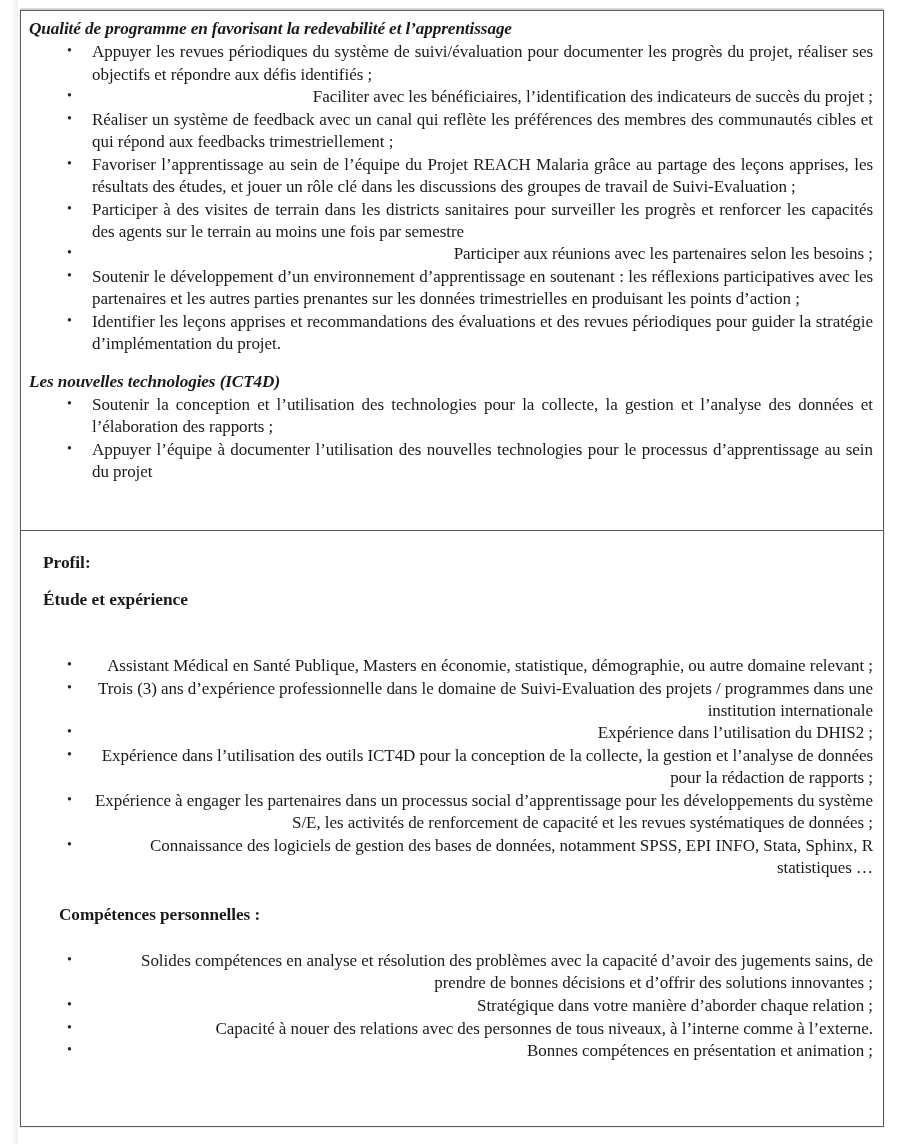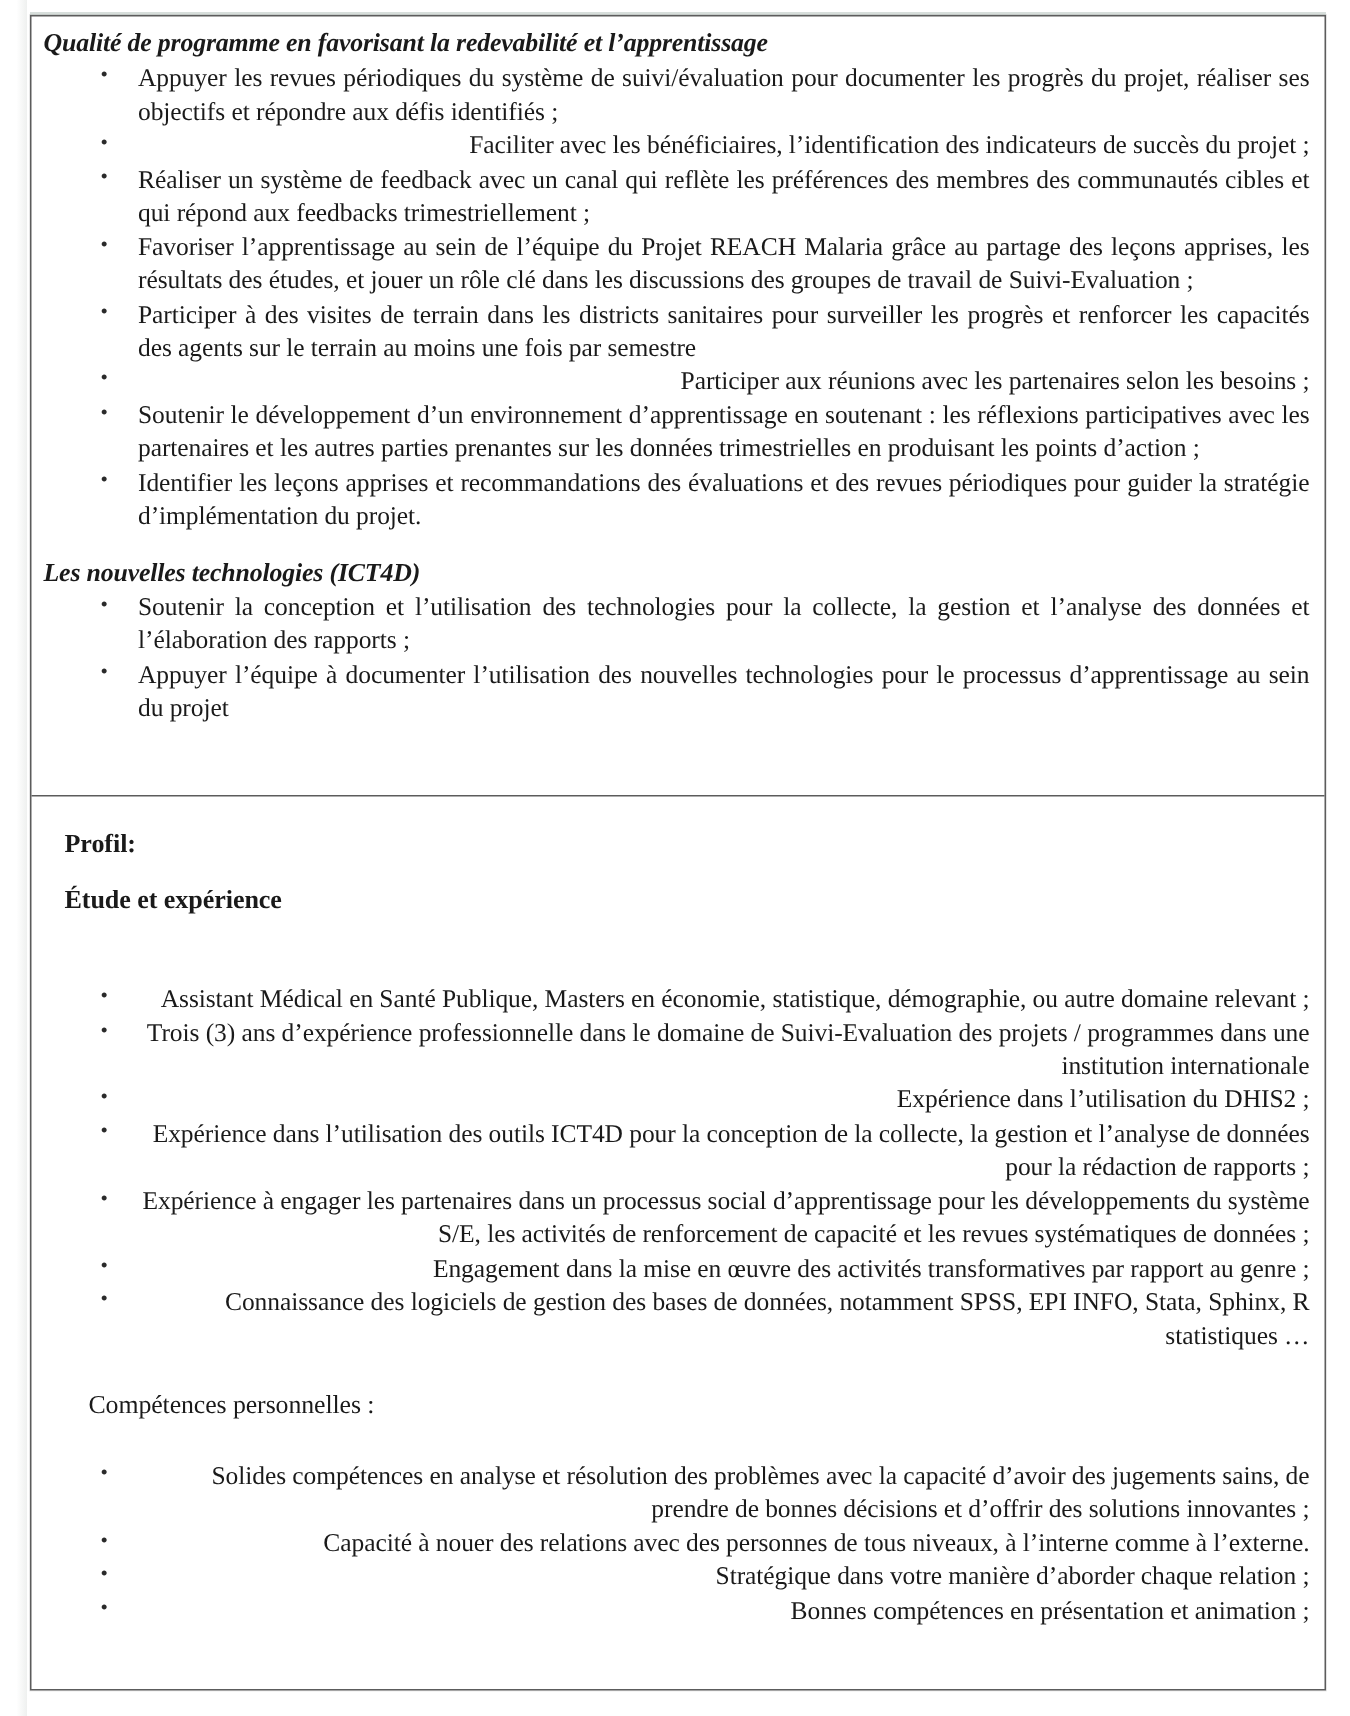--- a/index.html
+++ b/index.html
@@ -67,21 +67,21 @@
 
   .section-heading-bold {
     font-weight: bold;
     font-size: 17.4px;
     line-height: 1.32;
     margin: 14px;
     letter-spacing: -0.05px;
   }
 
   .sub-heading-bold {
-    font-weight: normal;
+    font-weight: bold;
     font-size: 17.2px;
     line-height: 1.30;
     margin: 0;
     letter-spacing: -0.05px;
   }
 
   ul.bullets {
     list-style: none;
     margin: 0;
     padding: 0;
@@ -175,32 +175,31 @@
       <div class="section-heading-bold">Étude et expérience</div>
 
       <div class="gap-xl"></div>
 
       <ul class="bullets">
         <li>Assistant Médical en Santé Publique, Masters en économie, statistique, démographie, ou autre domaine relevant ;</li>
         <li>Trois (3) ans d’expérience professionnelle dans le domaine de Suivi-Evaluation des projets / programmes dans une institution internationale</li>
         <li>Expérience dans l’utilisation du DHIS2 ;</li>
         <li>Expérience dans l’utilisation des outils ICT4D pour la conception de la collecte, la gestion et l’analyse de données pour la rédaction de rapports ;</li>
         <li>Expérience à engager les partenaires dans un processus social d’apprentissage pour les développements du système S/E, les activités de renforcement de capacité et les revues systématiques de données ;</li>
-        <li>Engagement dans la mise en œuvre des activités transformatives par rapport au genre ;</li>
         <li>Connaissance des logiciels de gestion des bases de données, notamment SPSS, EPI INFO, Stata, Sphinx, R statistiques …</li>
       </ul>
 
       <div class="gap-lg"></div>
 
       <div class="sub-heading-bold indent-heading">Compétences personnelles :</div>
 
       <div class="gap-lg"></div>
 
       <ul class="bullets">
         <li>Solides compétences en analyse et résolution des problèmes avec la capacité d’avoir des jugements sains, de prendre de bonnes décisions et d’offrir des solutions innovantes ;</li>
+        <li>Stratégique dans votre manière d’aborder chaque relation ;</li>
         <li>Capacité à nouer des relations avec des personnes de tous niveaux, à l’interne comme à l’externe.</li>
-        <li>Stratégique dans votre manière d’aborder chaque relation ;</li>
         <li>Bonnes compétences en présentation et animation ;</li>
       </ul>
     </div>
 
   </div>
 </div>
 
 </body></html>

